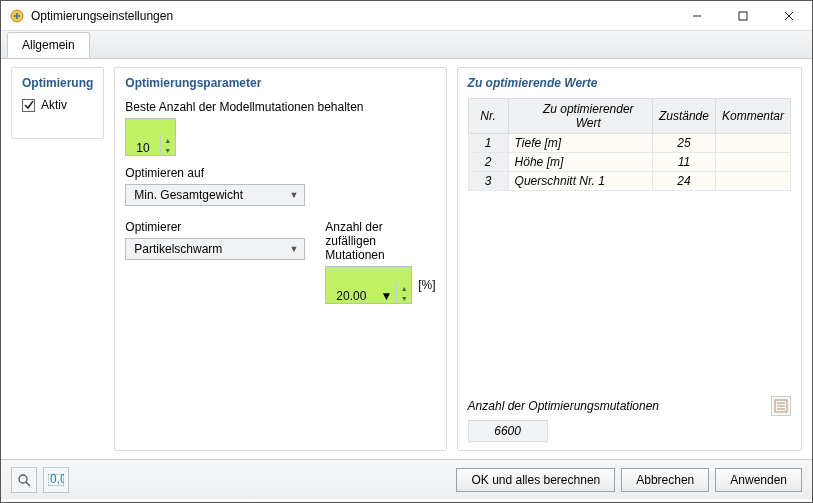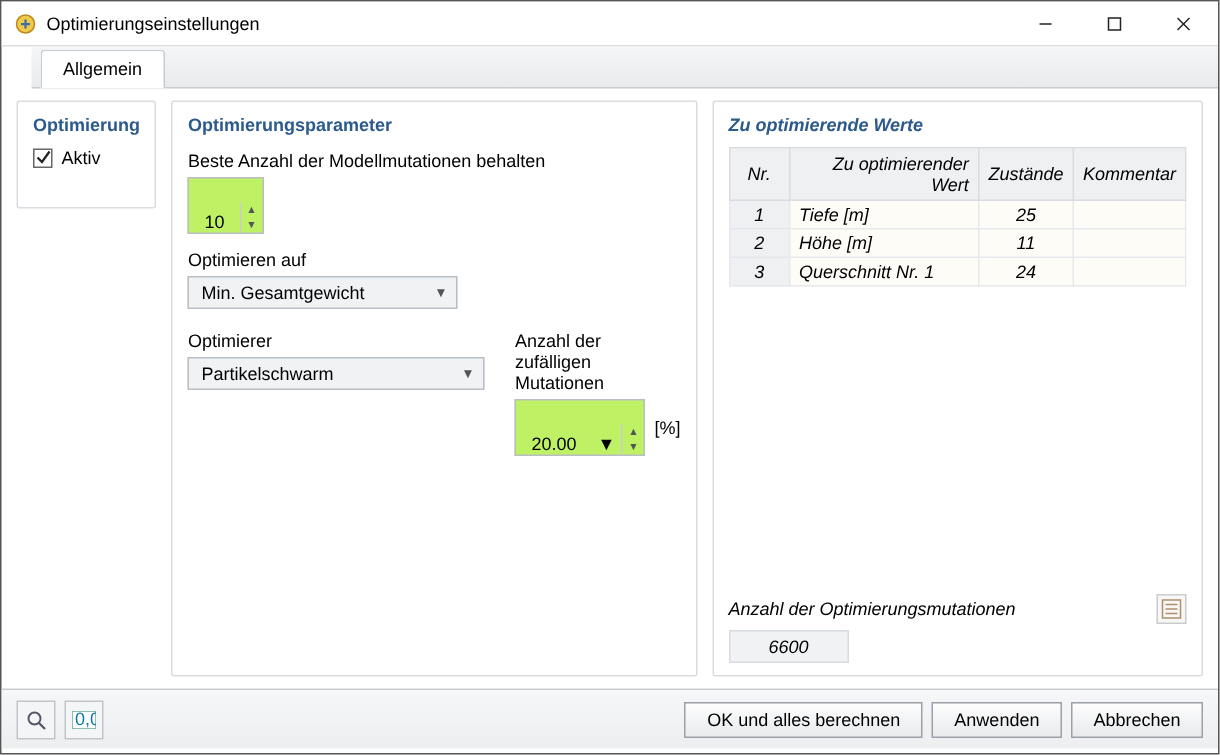--- a/index.html
+++ b/index.html
@@ -5,21 +5,21 @@
   * { box-sizing: border-box; margin: 0; padding: 0; font-family: "Segoe UI", Tahoma, sans-serif; font-size: 12px; }
   body { background: #fff; width: 813px; height: 503px; overflow: hidden; border: 1px solid #555; }
 
   
   .titlebar { height: 30px; background: #fff; display: flex; align-items: center; padding-left: 8px; border-bottom: 1px solid #ddd; }
   .titlebar .icon { width: 16px; height: 16px; margin-right: 6px; }
   .titlebar .title { flex: 1; }
   .titlebar .winbtn { width: 46px; height: 30px; display: flex; align-items: center; justify-content: center; }
 
   
-  .tabstrip { height: 28px; background: linear-gradient(#f4f5f6,#e8eaec); border-bottom: 1px solid #c7ccd1; display: flex; align-items: center; padding-left: 6px; margin-left: 20px; }
+  .tabstrip { height: 28px; background: linear-gradient(#f4f5f6,#e8eaec); border-bottom: 1px solid #c7ccd1; display: flex; align-items: flex-start; padding-left: 6px; }
   .tab { padding: 5px 14px; background: #fff; border: 1px solid #c7ccd1; border-bottom: 1px solid #fff; border-radius: 3px 3px 0 0; position: relative; top: 1px; }
 
   
   .content { display: flex; gap: 10px; padding: 8px 10px; height: 400px; }
   .panel { border: 1px solid #d8dce0; border-radius: 2px; padding: 8px 10px; background: #fff; }
   .left { flex: 0 0 410px; display: flex; flex-direction: row; gap: 10px; }
   .right { flex: 1; display: flex; flex-direction: column; }
 
   .group-title { color: #2c5a8c; font-weight: 600; margin-bottom: 8px; }
 
@@ -122,21 +122,21 @@
 
       <div class="fieldlabel">Optimieren auf</div>
       <div class="combo" style="width:180px">
         <span>Min. Gesamtgewicht</span>
         <span class="chev">▼</span>
       </div>
 
       <div class="param-row" style="margin-top:14px">
         <div class="param-col">
           <div>Optimierer</div>
-          <div class="combo" style="width:198px;margin-top:4px">
+          <div class="combo" style="width:180px;margin-top:4px">
             <span>Partikelschwarm</span>
             <span class="chev">▼</span>
           </div>
         </div>
         <div class="param-col">
           <div>Anzahl der zufälligen Mutationen</div>
           <div style="display:flex;align-items:center;gap:6px;margin-top:4px">
             <div class="spinner">
               <span class="val">20.00</span>
               <span class="chev" style="padding:0 4px">▼</span>
@@ -153,21 +153,21 @@
   </div>
 
   <div class="right">
     <div class="panel">
       <div class="group-title">Zu optimierende Werte</div>
       <div class="table-wrap">
         <table class="table">
           <thead>
             <tr>
               <th>Nr.</th>
-              <th style="text-align:right;padding-left:22px">Zu optimierender Wert</th>
+              <th style="text-align:center;padding-left:22px">Zu optimierender Wert</th>
               <th>Zustände</th>
               <th>Kommentar</th>
             </tr>
           </thead>
           <tbody id="values-body">
               <tr>
                 <td class="nr">1</td>
                 <td>Tiefe [m]</td>
                 <td class="center">25</td>
                 <td></td>
@@ -211,15 +211,15 @@
       </svg>
   </div>
   <div class="iconbtn">
     <svg width="16" height="12" viewBox="0 0 16 12">
         <rect x="0" y="0" width="16" height="12" fill="#fff" stroke="#6a9"></rect>
         <text x="2" y="9" font-size="8" fill="#17a" font-family="monospace">0,00</text>
       </svg>
   </div>
   <div class="spacer"></div>
   <div class="btn" style="min-width:150px">OK und alles berechnen</div>
+  <div class="btn">Abbrechen</div>
   <div class="btn">Anwenden</div>
-  <div class="btn">Abbrechen</div>
 </div>
 
 </body></html>

